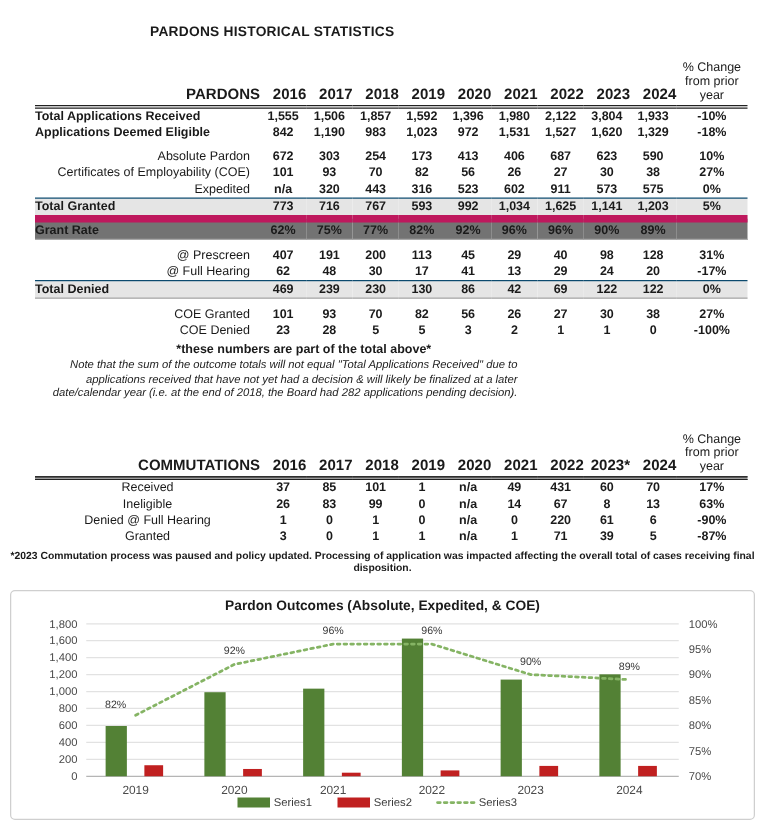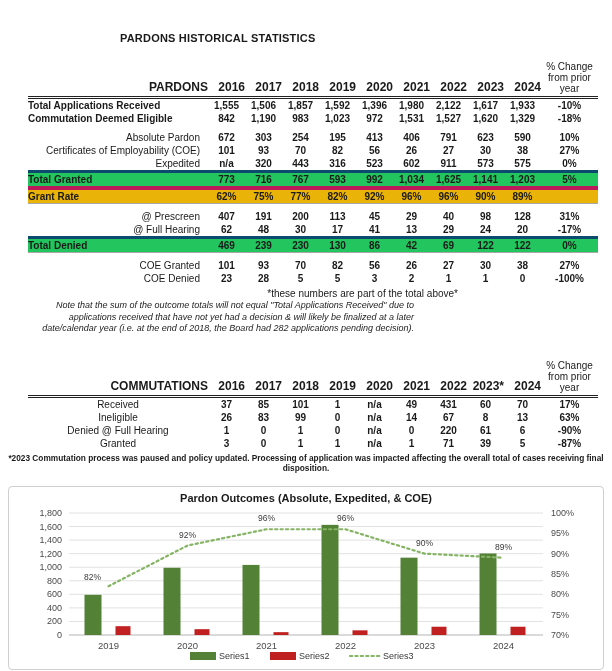--- a/index.html
+++ b/index.html
@@ -1,32 +1,32 @@
 <!DOCTYPE html>
 <html><head>
 <meta charset="utf-8">
 <style>
   html,body{margin:0;padding:0;background:#fff;}
   .page{width:612px;height:671px;background:#fff;font-family:"Liberation Sans",sans-serif;color:#1a1a1a;overflow:hidden;}
-  .title{padding-top:32px;margin-left:120px;font-size:11px;font-weight:700;letter-spacing:.2px;}
+  .title{padding-top:20px;margin-left:120px;font-size:11px;font-weight:700;letter-spacing:.2px;}
   table{border-collapse:collapse;table-layout:fixed;width:570px;margin-left:28px;}
   #pardons-table{margin-top:6px;}
   #commutations-table{margin-top:14px;}
   thead th{vertical-align:bottom;padding:0 0 2px 0;border-bottom:3px double #222;height:44px;}
   .th-name,.th-year{font-size:12px;font-weight:700;text-align:right;}
   .th-pct{font-size:10px;font-weight:400;line-height:11px;text-align:center;}
   td{height:13px;padding:0;font-size:10px;font-weight:600;text-align:center;line-height:13px;white-space:nowrap;}
   .lab-left{text-align:left;font-weight:700;}
   .lab-right{text-align:right;padding-right:8px;font-weight:400;}
   .lab-center{text-align:center;font-weight:400;}
-  tr.shade td{background:#22c55e;border-top:3px solid #0c4a6e;border-bottom:1px solid #a8a8a8;margin-top:20px;}
-  tr.shade-dark td{background:#eab308;border-top:4px solid #be185d;border-bottom:1px solid #a8a8a8;}
+  tr.shade td{background:#e5e5e5;border-top:1px solid #0c4a6e;border-bottom:1px solid #a8a8a8;margin-top:20px;}
+  tr.shade-dark td{background:#737373;border-top:6px solid #be185d;border-bottom:1px solid #a8a8a8;}
   tr.spacer td{height:6px;}
   .redact{height:11px;background:#161616;margin:1px 0;}
-  .note1{width:430px;margin:3px 0 0 28px;text-align:right;font-size:10px;font-weight:400;}
+  .note1{width:430px;margin:3px 0 0 28px;text-align:center;font-size:10px;font-weight:700;}
   .note2{width:400px;margin:1px 0 0 14px;text-align:right;font-size:9px;font-style:italic;font-weight:500;line-height:11.5px;color:#222;}
   .footnote{width:600px;margin:3px 0 13px 6px;text-align:center;font-size:8.3px;font-weight:600;}
   .chart-box{width:594px;height:182px;margin:10px 0 0 8px;border:1px solid #cfcfcf;border-radius:4px;background:#fff;}
   #chart-svg text{font-family:"Liberation Sans",sans-serif;}
   #chart-svg .ct{font-size:11px;font-weight:700;fill:#1a1a1a;}
   #chart-svg .tick{font-size:9px;fill:#4a4a4a;}
   #chart-svg .cat{font-size:9.5px;fill:#4a4a4a;}
   #chart-svg .dl{font-size:8.5px;fill:#3a3a3a;}
   #chart-svg .lg{font-size:9px;fill:#3a3a3a;}
 </style>
@@ -68,49 +68,49 @@
       <tbody>
         <tr>
           <td class="lab-left">Total Applications Received</td>
           <td>1,555</td>
           <td>1,506</td>
           <td>1,857</td>
           <td>1,592</td>
           <td>1,396</td>
           <td>1,980</td>
           <td>2,122</td>
-          <td>1,617</td>
+          <td>3,804</td>
           <td>1,933</td>
           <td>-10%</td>
         </tr>
         <tr>
-          <td class="lab-left">Commutation Deemed Eligible</td>
+          <td class="lab-left">Applications Deemed Eligible</td>
           <td>842</td>
           <td>1,190</td>
           <td>983</td>
           <td>1,023</td>
           <td>972</td>
           <td>1,531</td>
           <td>1,527</td>
           <td>1,620</td>
           <td>1,329</td>
           <td>-18%</td>
         </tr>
         <tr class="spacer">
           <td colspan="11"></td>
         </tr>
         <tr>
           <td class="lab-right">Absolute Pardon</td>
           <td>672</td>
           <td>303</td>
           <td>254</td>
-          <td>195</td>
+          <td>173</td>
           <td>413</td>
           <td>406</td>
-          <td>791</td>
+          <td>687</td>
           <td>623</td>
           <td>590</td>
           <td>10%</td>
         </tr>
         <tr>
           <td class="lab-right">Certificates of Employability (COE)</td>
           <td>101</td>
           <td>93</td>
           <td>70</td>
           <td>82</td>

